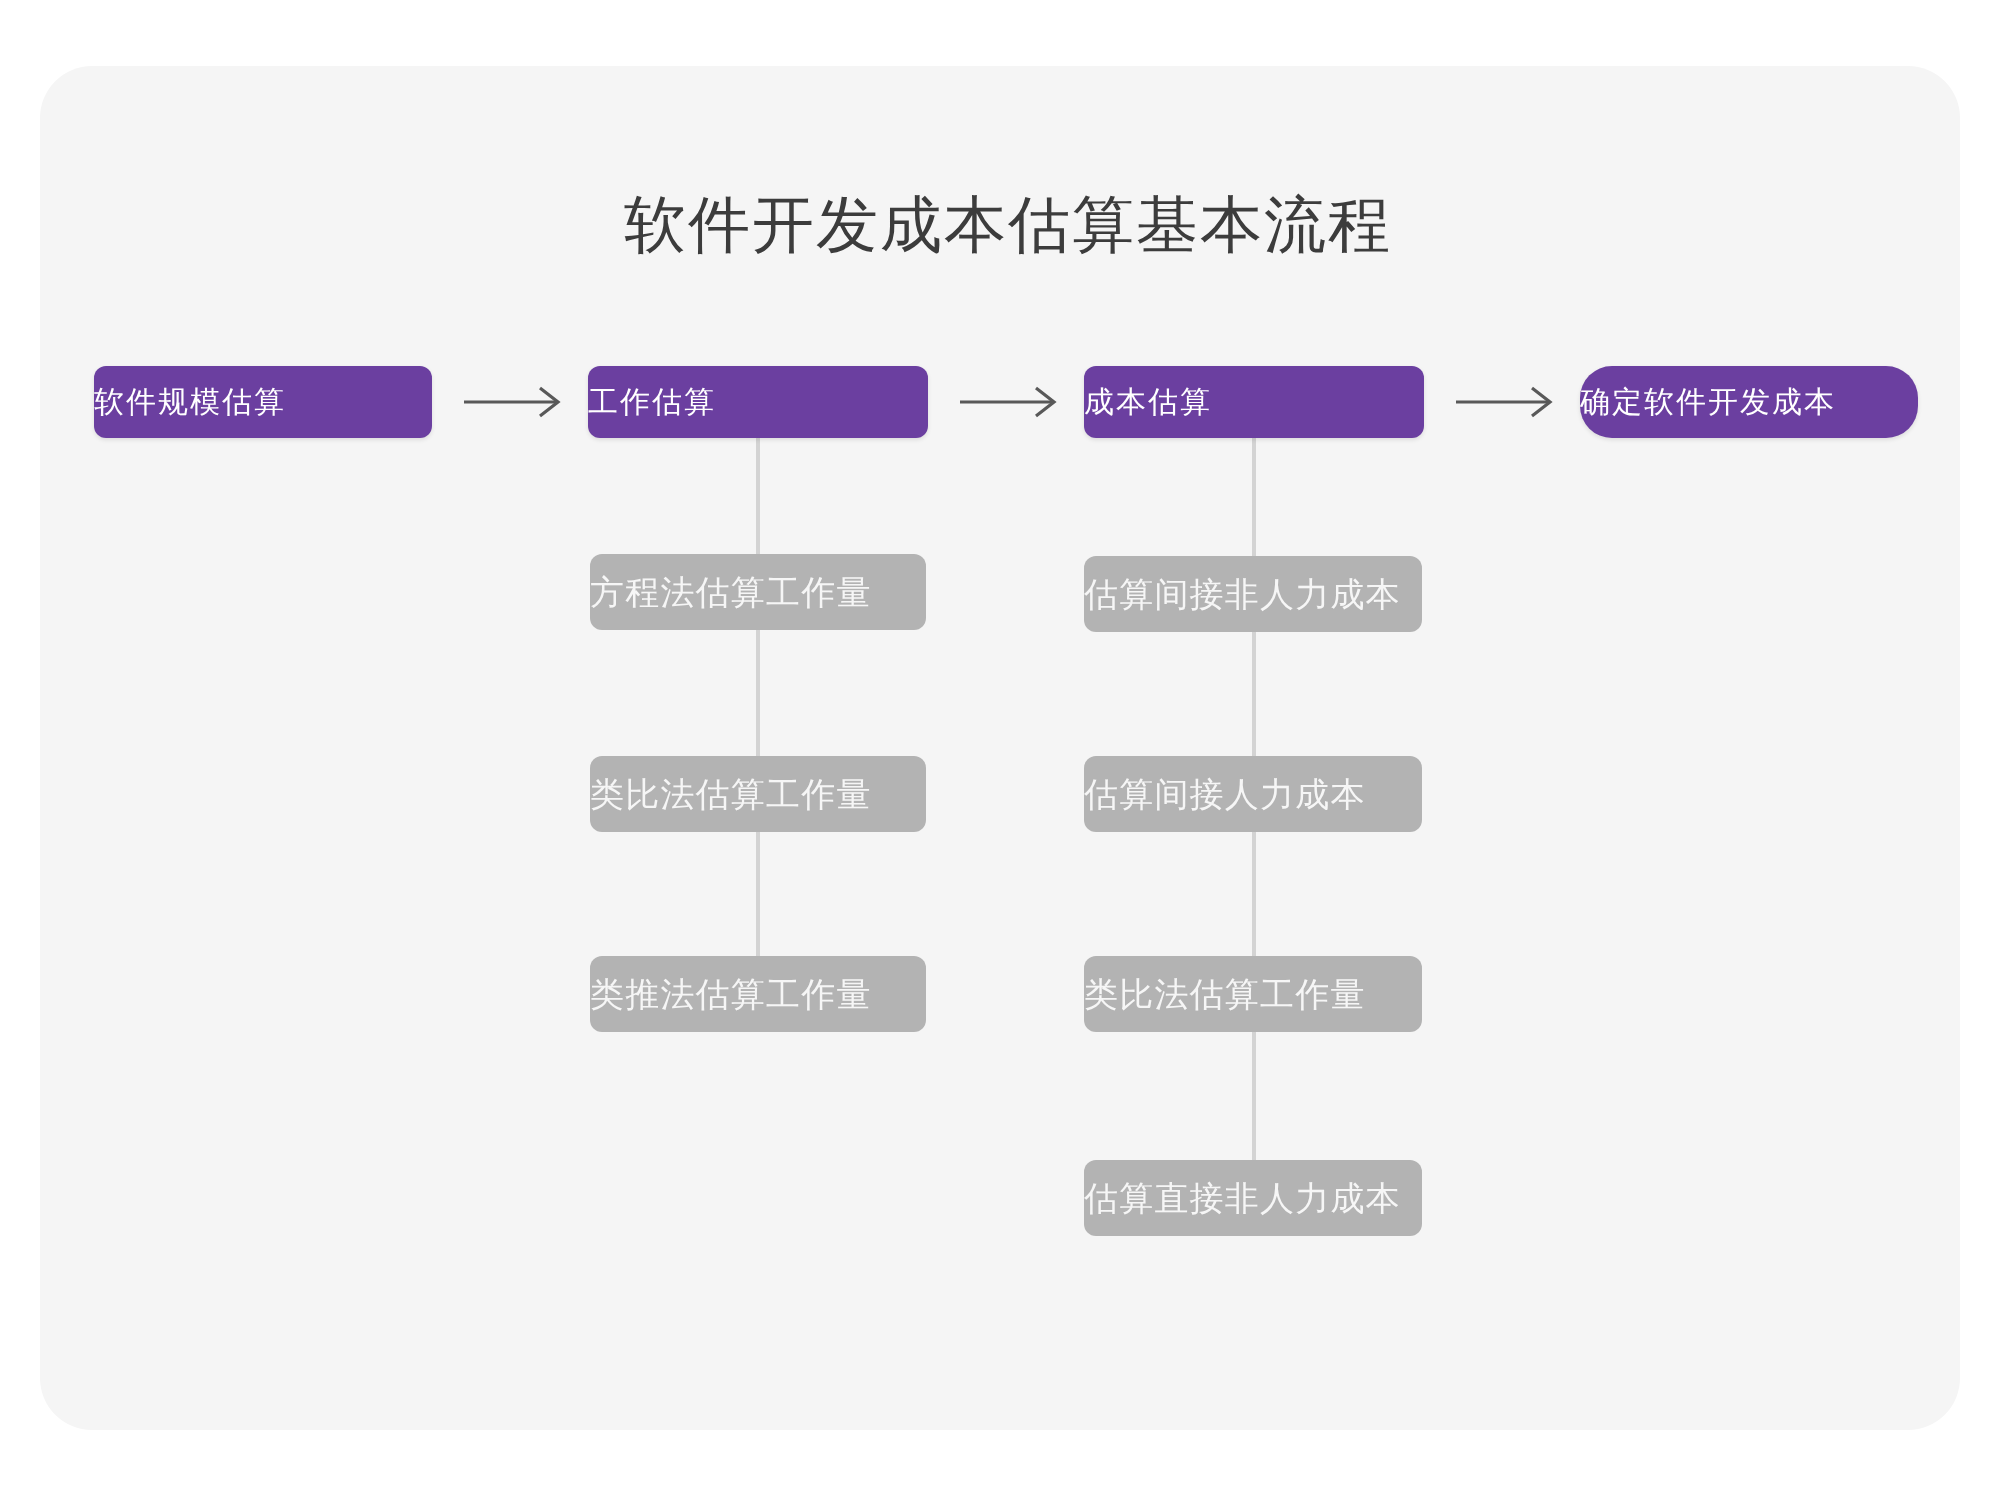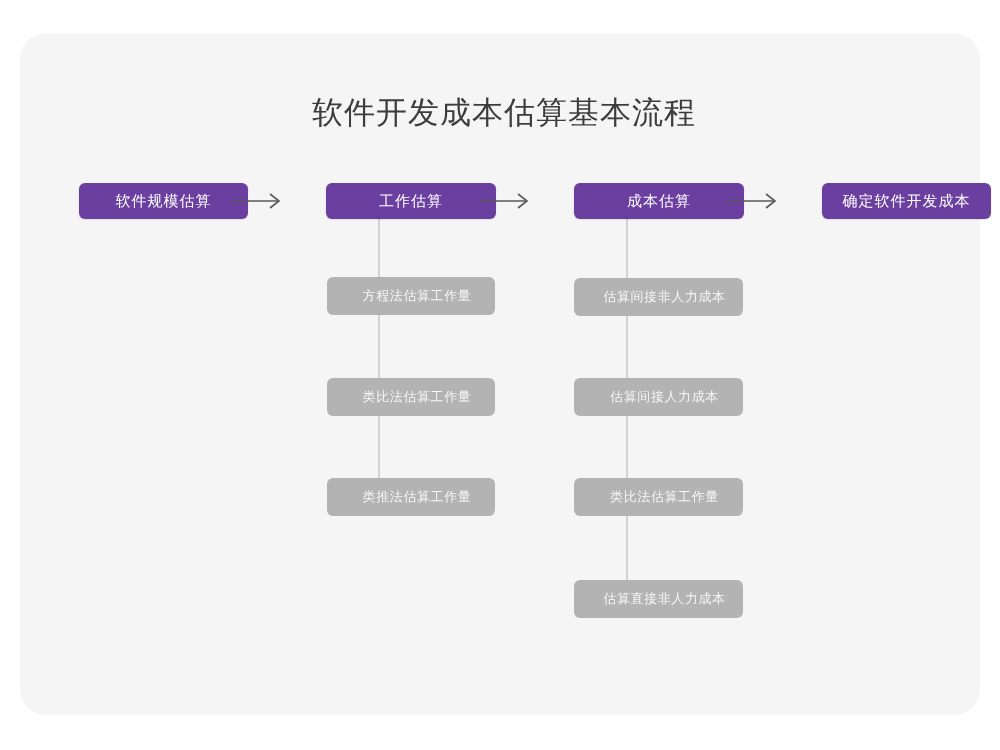--- a/index.html
+++ b/index.html
@@ -60,38 +60,36 @@
     width: 2px;
     background: #d3d3d3;
   }
 
   
   .node {
     position: absolute;
     box-sizing: border-box;
     display: flex;
     align-items: center;
-    justify-content: center;
+    justify-content: flex-start;
     border-radius: 6px;
     color: #ffffff;
     white-space: nowrap;
-    margin-left: 32px;
   }
   .node.primary {
     background: #6b3fa0;
     font-size: 15px;
     letter-spacing: 1px;
     box-shadow: 0 1px 2px rgba(0,0,0,0.10);
   }
   .node.secondary {
     background: #b3b3b3;
-    font-size: 13px;
+    font-size: 17px;
     letter-spacing: 0.6px;
     color: #f6f6f6;
-    padding-left: 12px;
   }
 
   
   .arrow {
     position: absolute;
     height: 22px;
   }
   .arrow svg {
     display: block;
     overflow: visible;
@@ -122,21 +120,21 @@
     </div>
 
     <div class="node primary" style="left:538px; top:183px; width:170px; height:36px;">
       <span>成本估算</span>
     </div>
 
     <div class="node primary" style="left:290px; top:183px; width:170px; height:36px;">
       <span>工作估算</span>
     </div>
 
-    <div class="node primary" style="left:786px; top:183px; width:169px; height:36px;">
+    <div class="node primary" style="left:786px; top:183px; width:169px; height:36px;border-radius:16px;">
       <span>确定软件开发成本</span>
     </div>
 
     <div class="arrow" style="left:228px; top:190px; width:54px;">
       <svg width="54" height="22" viewBox="0 0 54 22">
         <line x1="0" y1="11" x2="46" y2="11" stroke="#595959" stroke-width="1.6"></line>
         <polyline points="38,4 47,11 38,18" fill="none" stroke="#595959" stroke-width="1.6"></polyline>
       </svg>
     </div>
 

